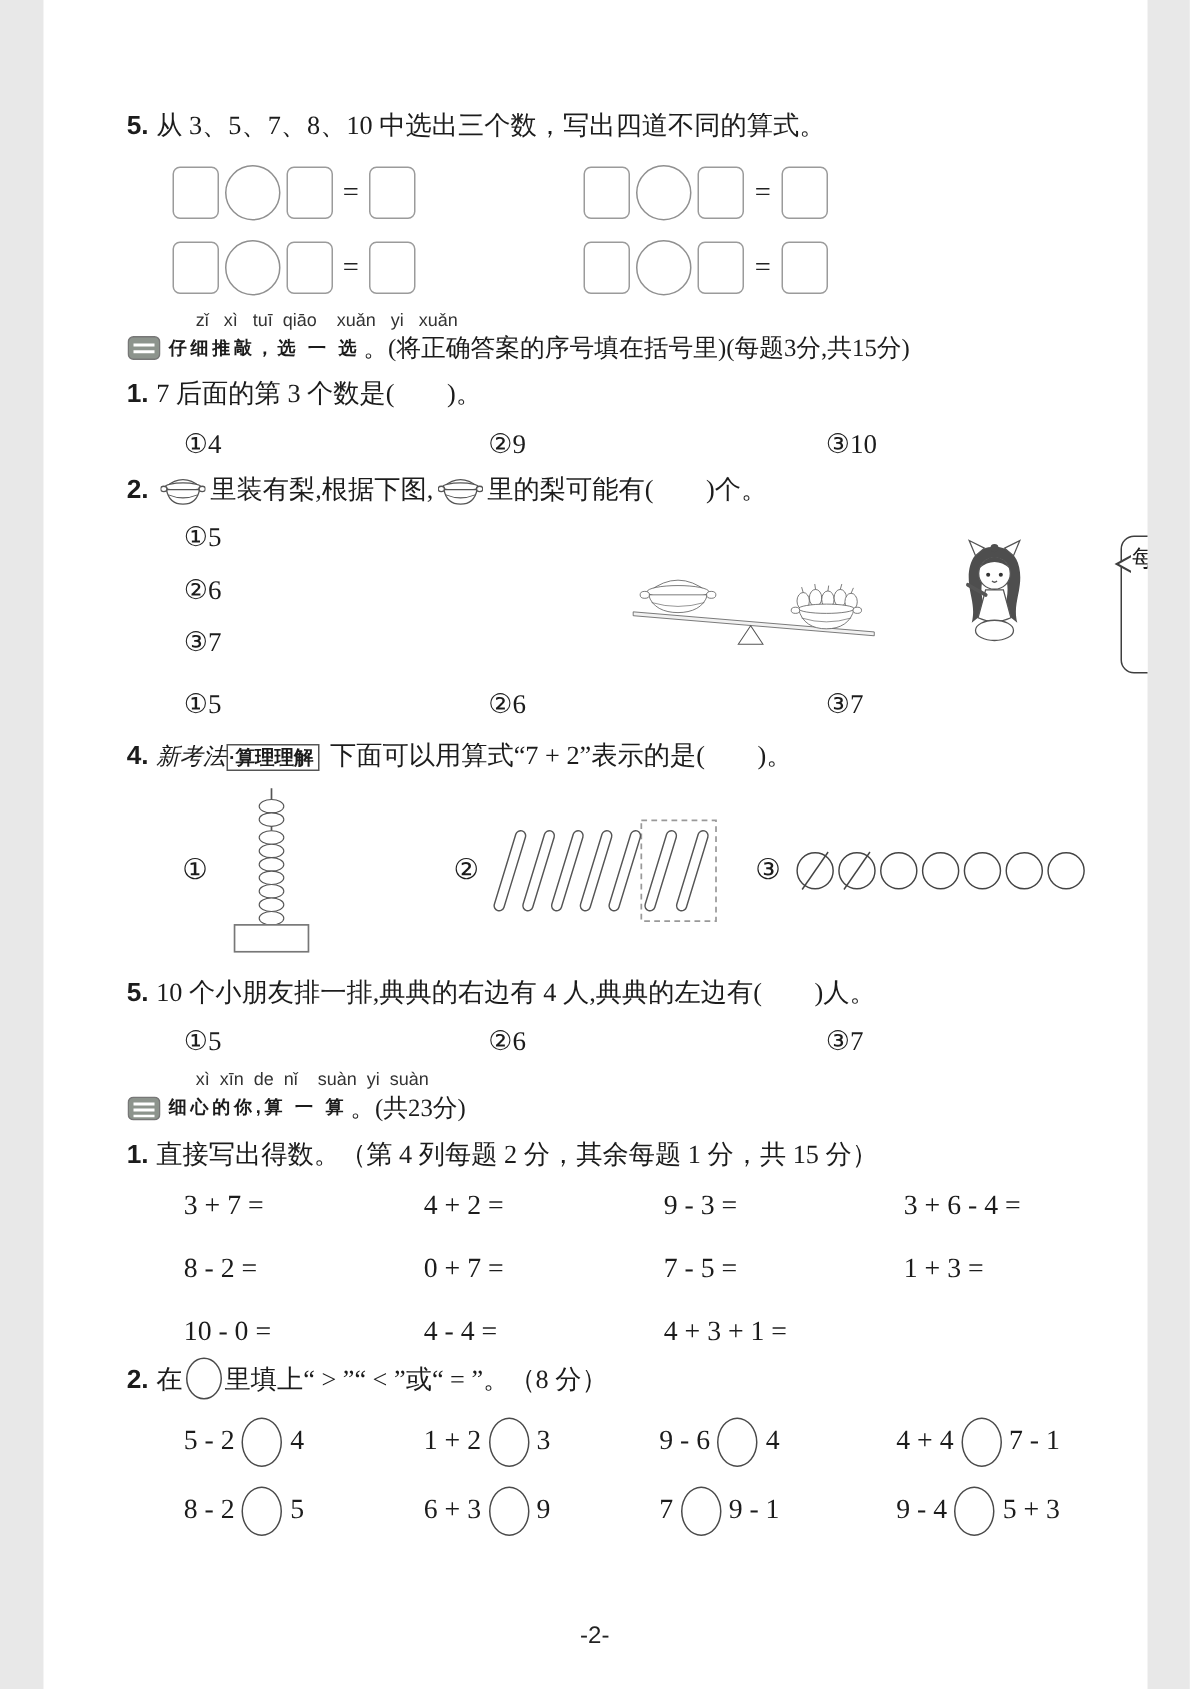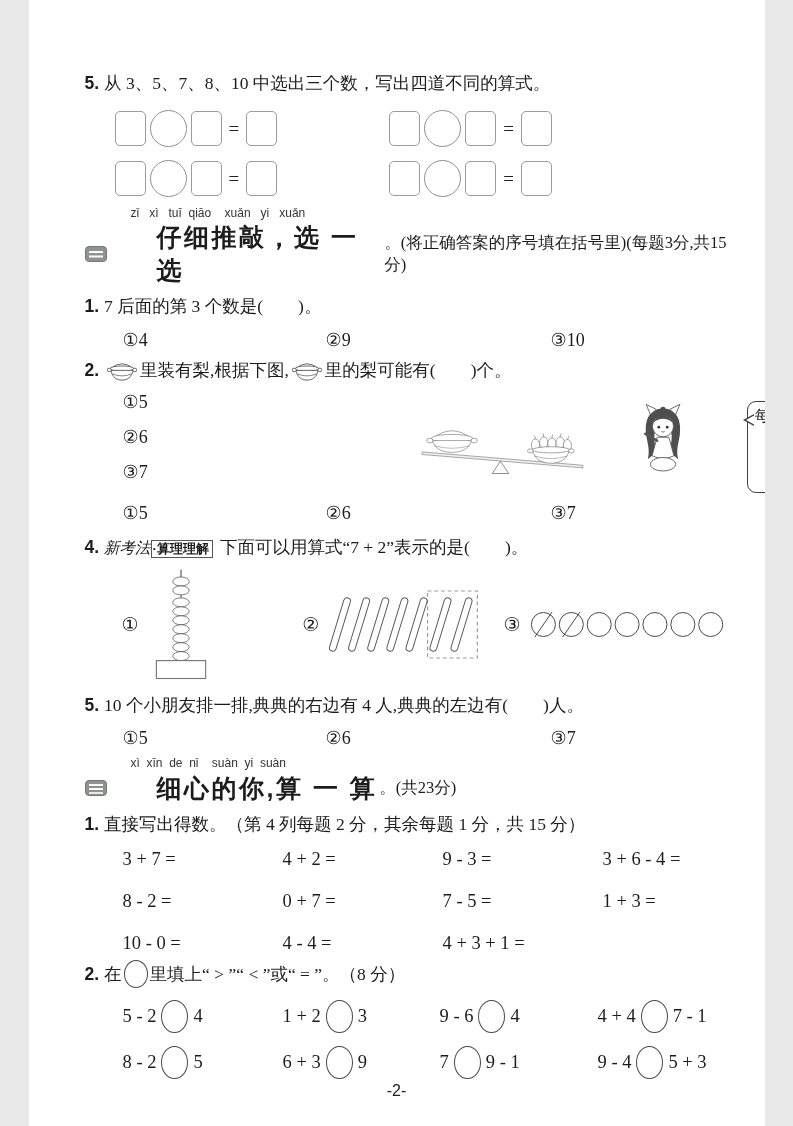--- a/index.html
+++ b/index.html
@@ -22,21 +22,21 @@
   .eq-circle { width:37px; height:37px; border:1px solid #909090; border-radius:50%; margin:0 4px; }
   .eq-eq { font-size:19px; margin:0 7px; color:#222; }
 
   
   .section { margin-top:8px; }
   .pinyin { font-family:"Liberation Sans","DejaVu Sans",sans-serif; font-size:12px; color:#333;
             white-space:pre; margin-left:46px; line-height:1.1; }
   .sec-title-row { display:flex; align-items:center; margin-top:1px; }
   .sec-icon { width:22px; height:16px; margin-right:6px; flex:0 0 auto; }
   .sec-title { font-family:"Liberation Sans","DejaVu Sans",sans-serif; font-weight:bold;
-               font-size:25px; letter-spacing:2.5px;margin-left:44px; }
+               font-size:12px; letter-spacing:2.5px; }
   .sec-suffix { font-size:16.5px; letter-spacing:0; margin-left:2px; }
 
   
   .opt-row { display:grid; grid-template-columns:203px 225px 1fr; margin:9px 0 4px 38px; font-size:18px; }
   .opt-col { display:flex; flex-direction:column; gap:13px; width:295px; margin-left:38px;
              font-size:18px; flex:0 0 auto; }
 
   
   .q2-body { display:flex; align-items:flex-start; margin-top:8px; }
   .q2-visual { display:flex; margin-top:10px;gap:48px; }

